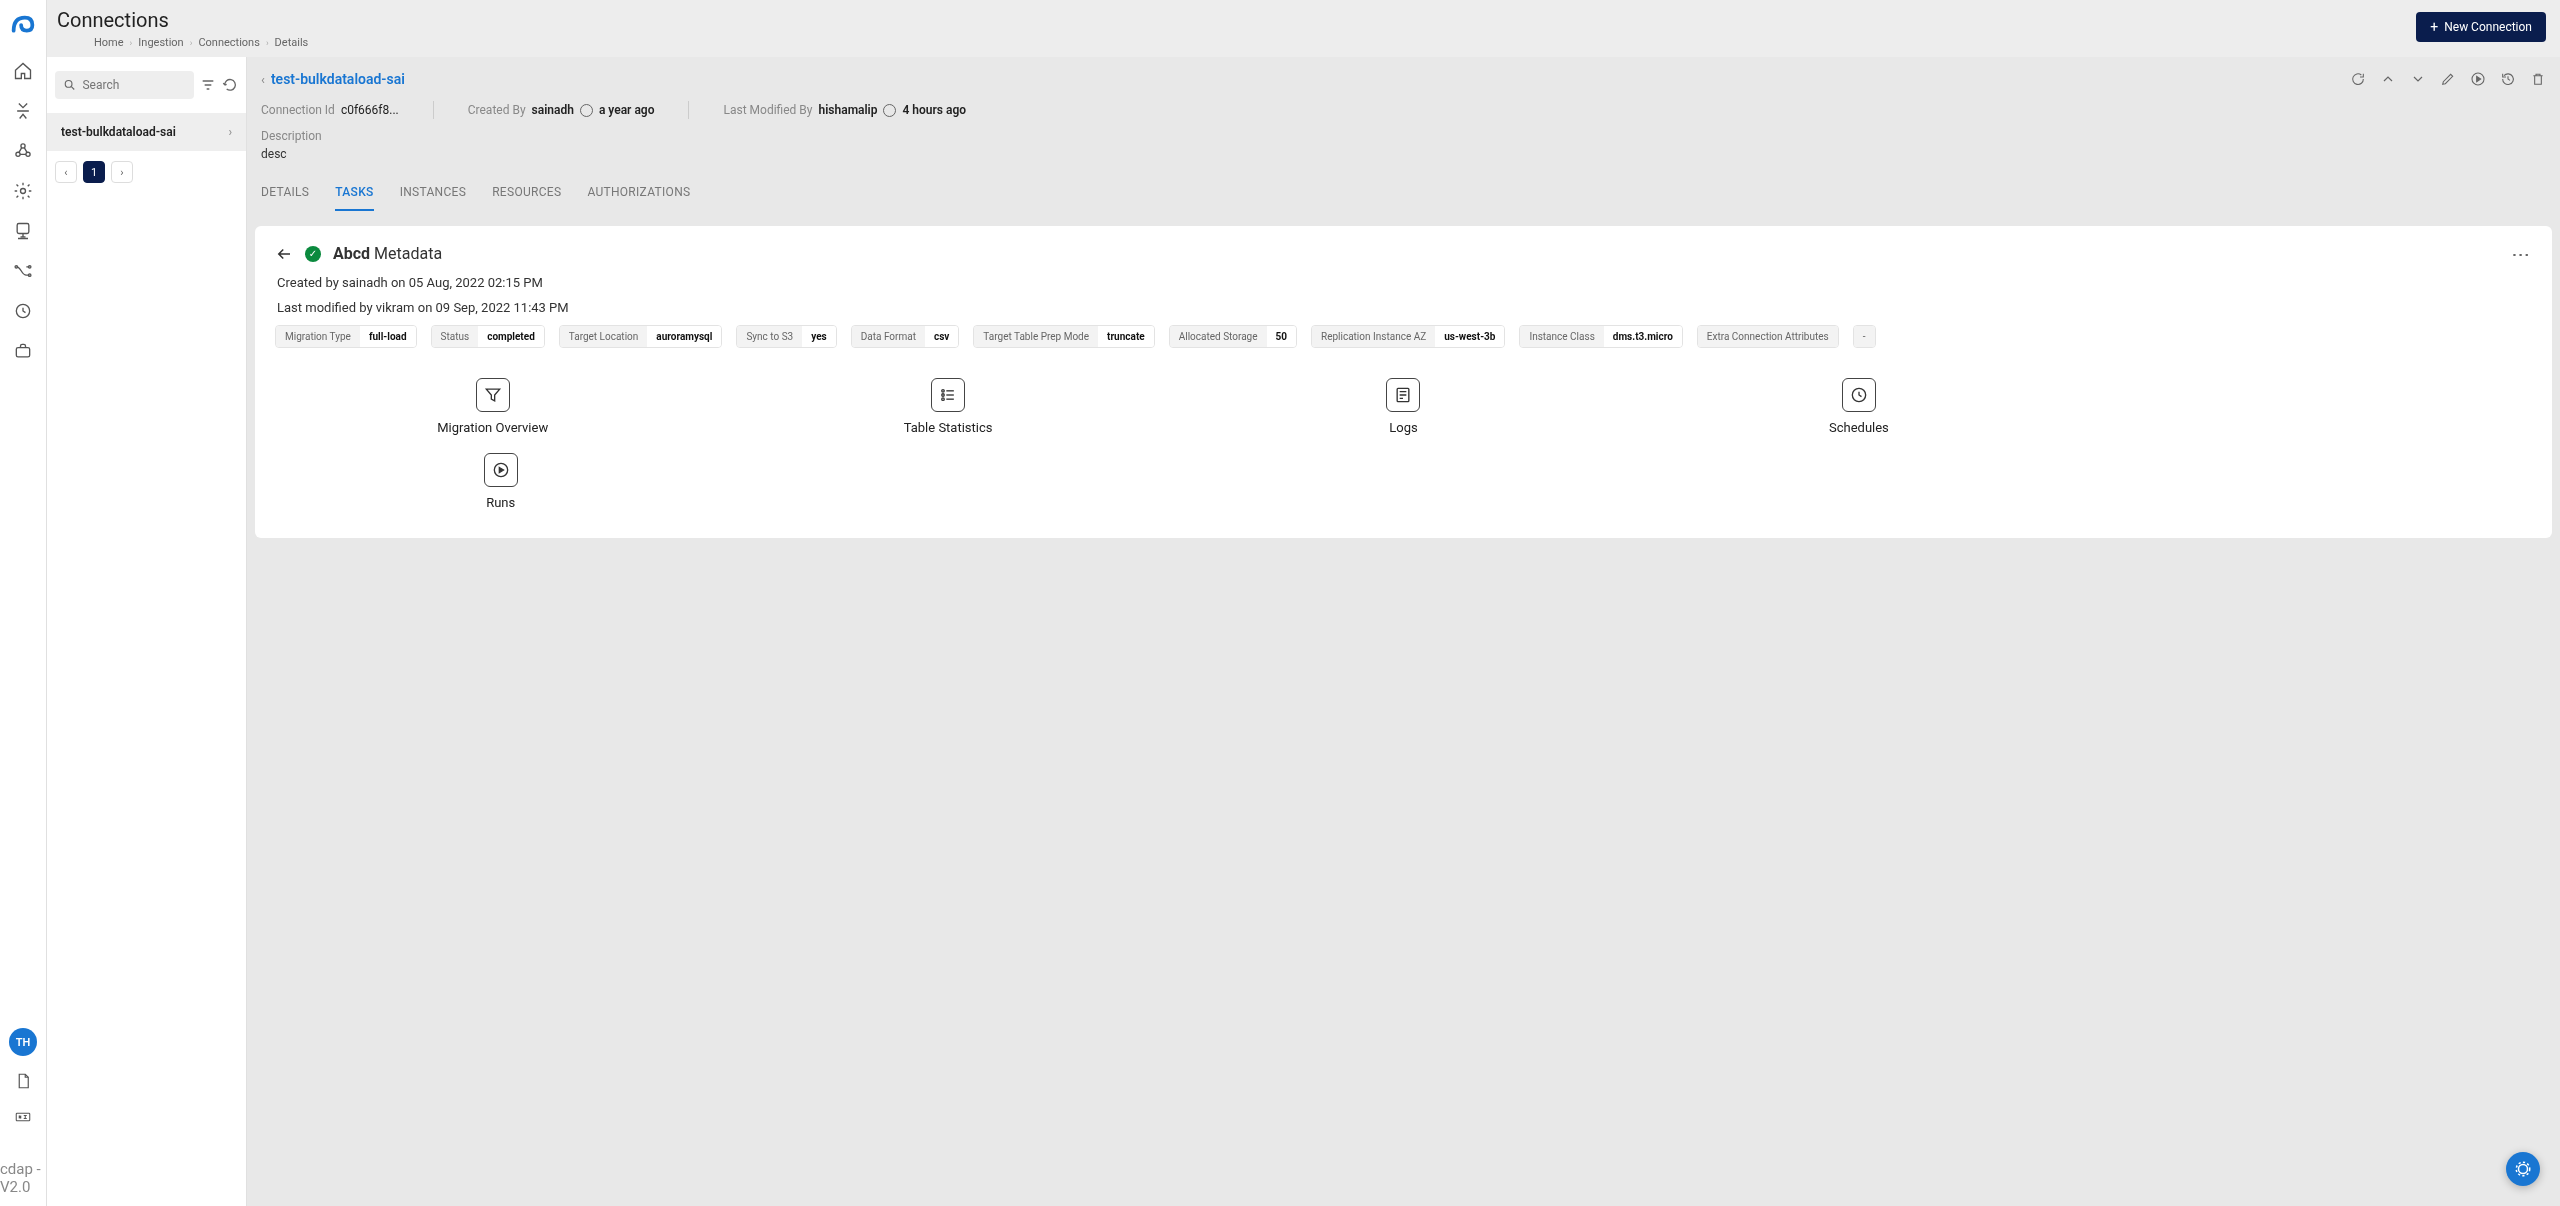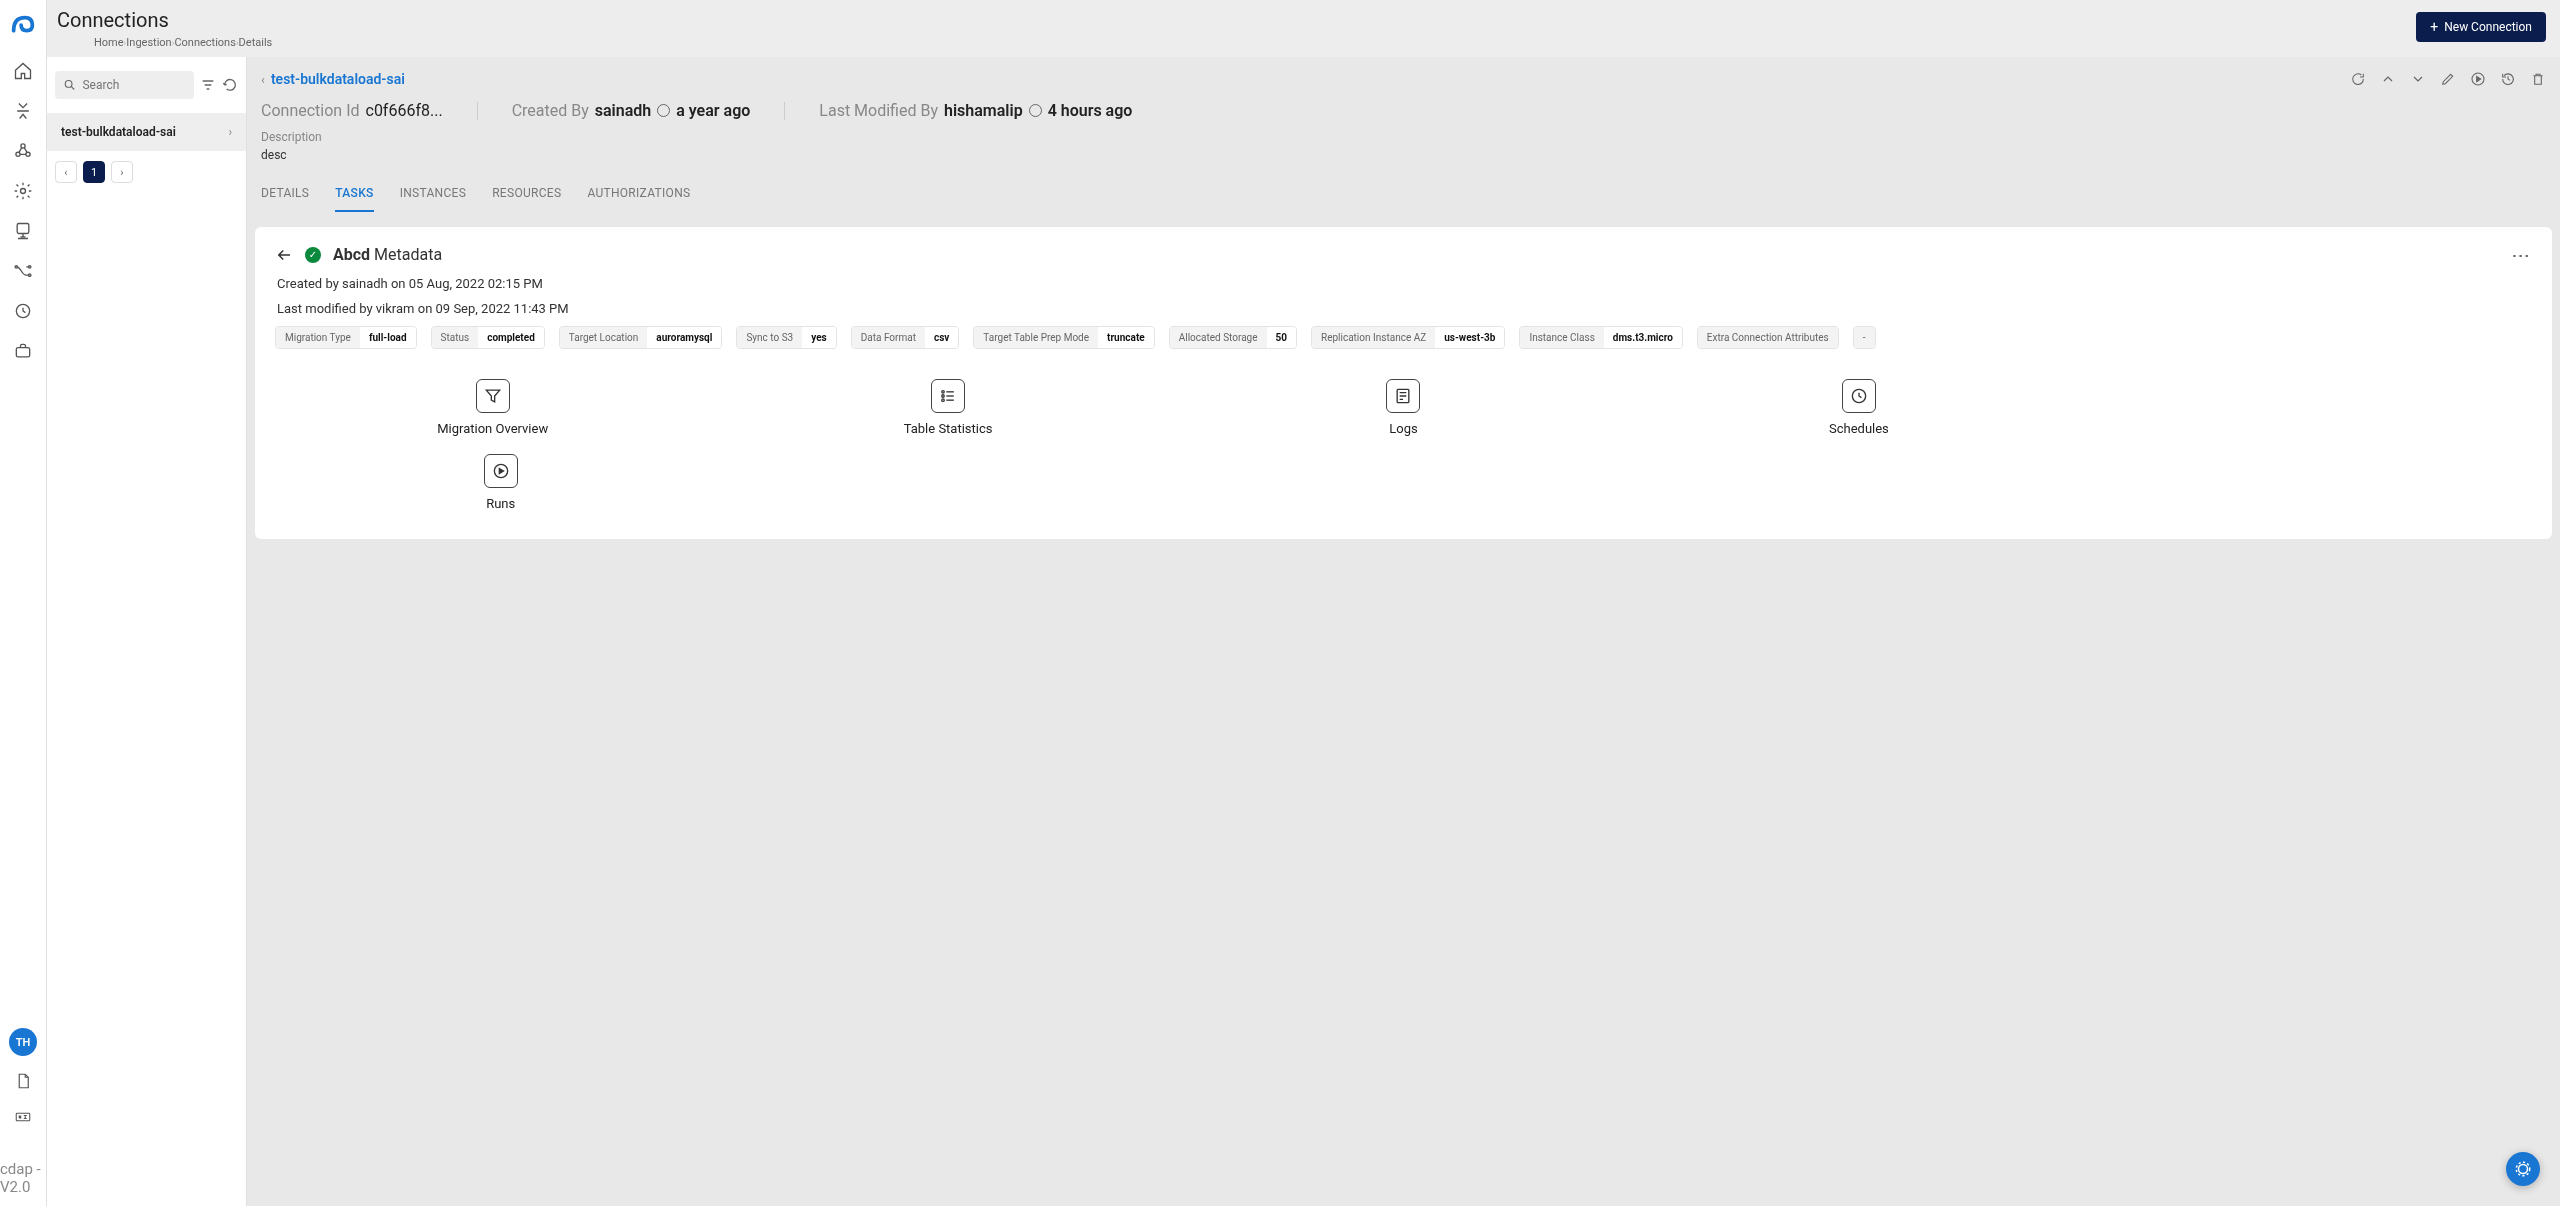--- a/index.html
+++ b/index.html
@@ -90,20 +90,21 @@
     }
     .topbar-left h1 {
       font-size: 20px;
       font-weight: 400;
       color: #222;
       margin-bottom: 4px;
     }
     .breadcrumb {
       display: flex;
       align-items: center;
+      gap: 6px;
       font-size: 11px;
       color: #666;
       padding-left: 37px;
     }
     .breadcrumb-sep {
       color: #aaa;
       font-size: 9px;
     }
     .btn-primary {
       background: #0a1d4d;
@@ -238,21 +239,21 @@
     .dh-actions .act {
       width: 16px;
       height: 16px;
       cursor: pointer;
     }
     .dh-row2 {
       display: flex;
       gap: 30px;
       align-items: center;
       padding: 14px 0 10px 0;
-      font-size: 16px;
+      font-size: 12px;
       color: #555;
     }
     .kv {
       display: flex;
       gap: 6px;
       align-items: center;
     }
     .kv .k { color: #888; }
     .kv .v { color: #222; font-weight: 600; }
     .kv .sep-line {

